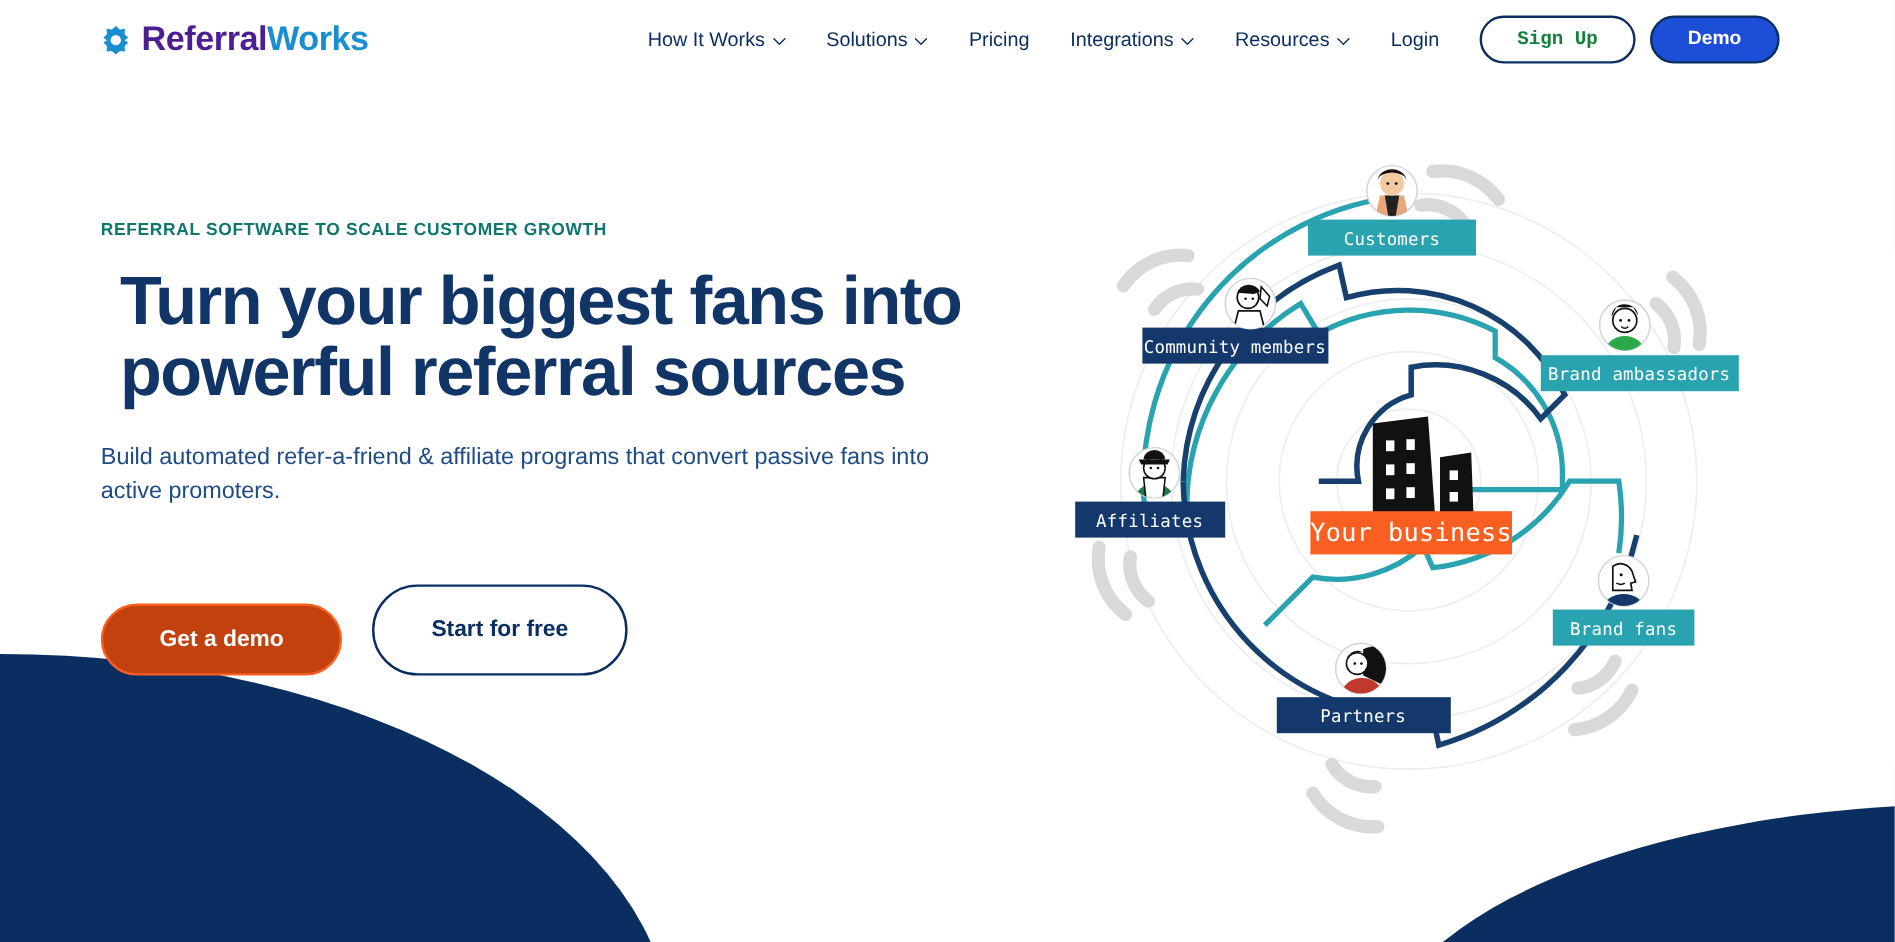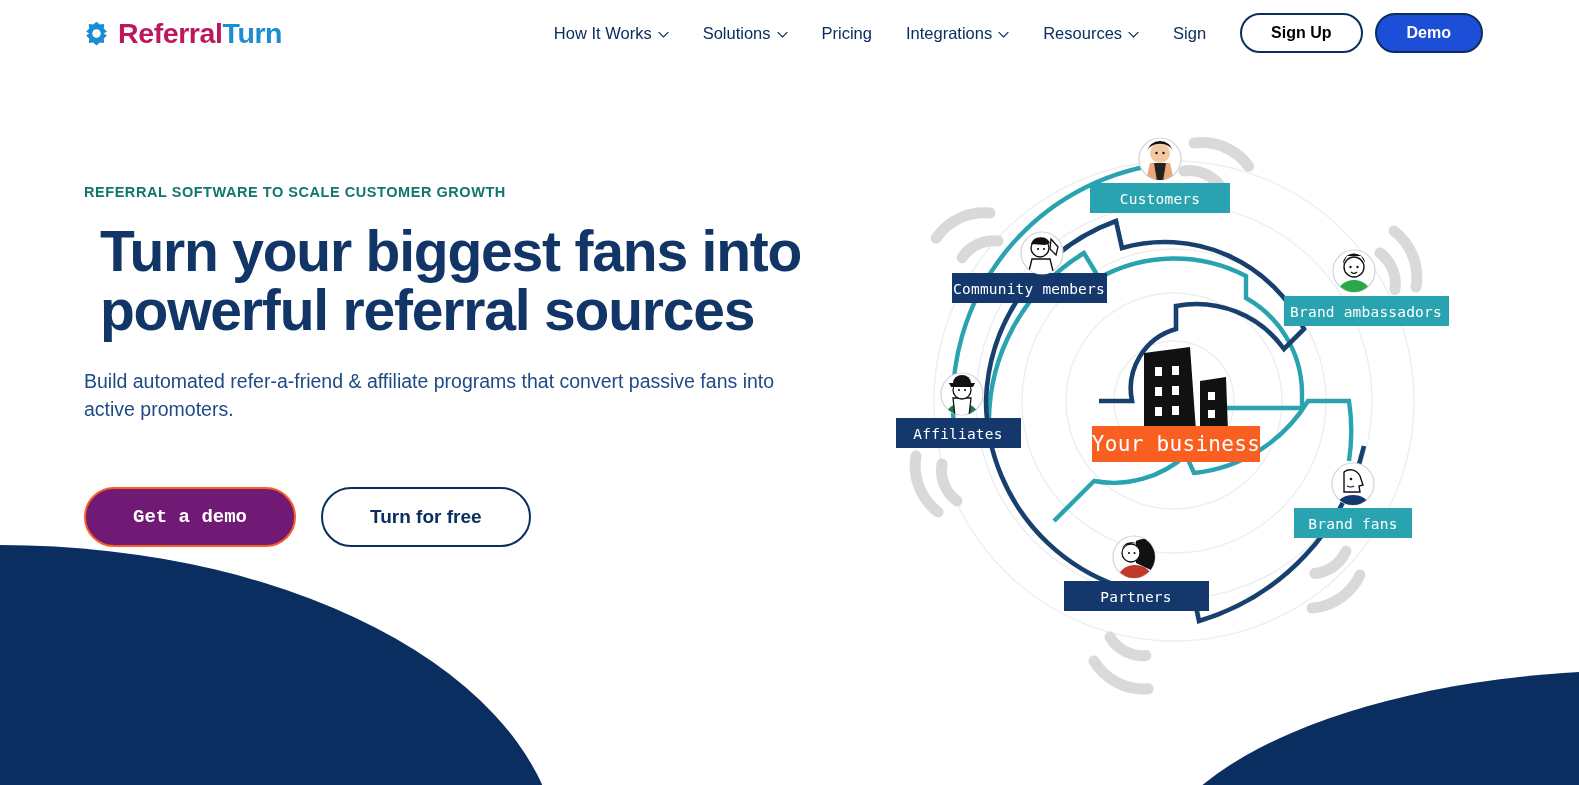--- a/index.html
+++ b/index.html
@@ -60,21 +60,21 @@
     cursor: pointer;
     user-select: none;
   }
   .logo-mark { width: 25px; height: 25px; display: block; flex: none; }
   .logo-text {
     font-size: 28.5px;
     font-weight: bold;
     letter-spacing: -0.4px;
     white-space: nowrap;
   }
-  .logo-text .w1 { color: #be185d; }
+  .logo-text .w1 { color: #4c1d95; }
   .logo-text .w2 { color: #1b8dd1; }
 
   .nav {
     margin-left: auto;
     display: flex;
     align-items: center;
     gap: 0px;
   }
   .nav-item {
     display: flex;
@@ -91,29 +91,29 @@
     width: 11px;
     height: 7px;
     position: relative;
     top: 1px;
   }
   .nav-item .chev svg { display: block; }
 
   .btn-signup {
     margin-left: 17px;
     border: 2px solid #0b2e60;
-    color: #000000;
+    color: #15803d;
     background: #ffffff;
     border-radius: 30px;
     font-size: 16px;
     font-weight: bold;
     padding: 9px 29px;
     cursor: pointer;
     white-space: nowrap;
-    font-family: Liberation Sans, sans-serif;
+    font-family: Liberation Mono, monospace;
   }
   .btn-demo {
     margin-left: 12px;
     border: 2px solid #0b2e60;
     background: #1d4ed8;
     color: #ffffff;
     border-radius: 30px;
     font-size: 16px;
     font-weight: bold;
     padding: 9px 30px;
@@ -154,30 +154,31 @@
     color: #1e4a86;
     font-size: 19.5px;
     line-height: 1.44;
     max-width: 722px;
     margin-bottom: 23px;
   }
   .lede.second { margin-bottom: 0; }
 
   .cta-row { display: flex; gap: 25px; margin-top: 63px; }
   .btn-demo-cta {
-    background: #701a75;
+    background: #c2410c;
     color: #ffffff;
     border: 2px solid #f95f20;
     border-radius: 40px;
     font-size: 19px;
     font-weight: bold;
     padding: 17px 47px;
     cursor: pointer;
     white-space: nowrap;
-    font-family: Liberation Mono, monospace;
+    font-family: Liberation Sans, sans-serif;
+    margin-top: 16px;
   }
   .btn-free-cta {
     background: #ffffff;
     color: #0b2e60;
     border: 2.5px solid #0b2e60;
     border-radius: 40px;
     font-size: 19px;
     font-weight: bold;
     padding: 17px 47px;
     cursor: pointer;
@@ -227,21 +228,21 @@
     <div class="logo">
       <span>
         <svg class="logo-mark" viewBox="0 0 24 24" aria-hidden="true">
           <path d="M12 0.6 L15.2 3.4 L19.4 2.9 L19.0 7.1 L22.0 10.1 L19.0 12.0
                    L22.0 13.9 L19.0 16.9 L19.4 21.1 L15.2 20.6 L12 23.4
                    L8.8 20.6 L4.6 21.1 L5.0 16.9 L2.0 13.9 L5.0 12.0
                    L2.0 10.1 L5.0 7.1 L4.6 2.9 L8.8 3.4 Z" fill="#1b8dd1"></path>
           <circle cx="12" cy="12" r="4.1" fill="#ffffff"></circle>
         </svg>
       </span>
-      <span class="logo-text"><span class="w1">Referral</span><span class="w2">Turn</span></span>
+      <span class="logo-text"><span class="w1">Referral</span><span class="w2">Works</span></span>
     </div>
 
     <nav class="nav">
 
       <div class="nav-item">
         <span>How It Works</span>
         <span class="chev">
           <svg viewBox="0 0 12 8">
               <path d="M1 1.5 L6 6.5 L11 1.5" fill="none" stroke="#0b2e60" stroke-width="1.3" stroke-linecap="round"></path>
             </svg>
@@ -273,38 +274,38 @@
       <div class="nav-item">
         <span>Resources</span>
         <span class="chev">
           <svg viewBox="0 0 12 8">
               <path d="M1 1.5 L6 6.5 L11 1.5" fill="none" stroke="#0b2e60" stroke-width="1.3" stroke-linecap="round"></path>
             </svg>
         </span>
       </div>
 
       <div class="nav-item">
-        <span>Sign</span>
+        <span>Login</span>
       </div>
 
       <button class="btn-signup">Sign Up</button>
       <button class="btn-demo">Demo</button>
     </nav>
   </div>
 
   <div class="hero">
 
     <div class="hero-left">
       <div class="eyebrow">REFERRAL SOFTWARE TO SCALE CUSTOMER GROWTH</div>
       <h1 class="headline">Turn your biggest fans into powerful referral sources</h1>
       <p class="lede">Build automated refer-a-friend &amp; affiliate programs that convert passive fans into active promoters.</p>
 
       <div class="cta-row">
         <button class="btn-demo-cta">Get a demo</button>
-        <button class="btn-free-cta">Turn for free</button>
+        <button class="btn-free-cta">Start for free</button>
       </div>
     </div>
 
     <div class="hero-right">
       <div class="diagram-wrap">
         <svg viewBox="0 0 560 600" aria-hidden="true">
 
           <defs>
             <clipPath id="avClip">
                 <circle cx="0" cy="0" r="21"></circle>

